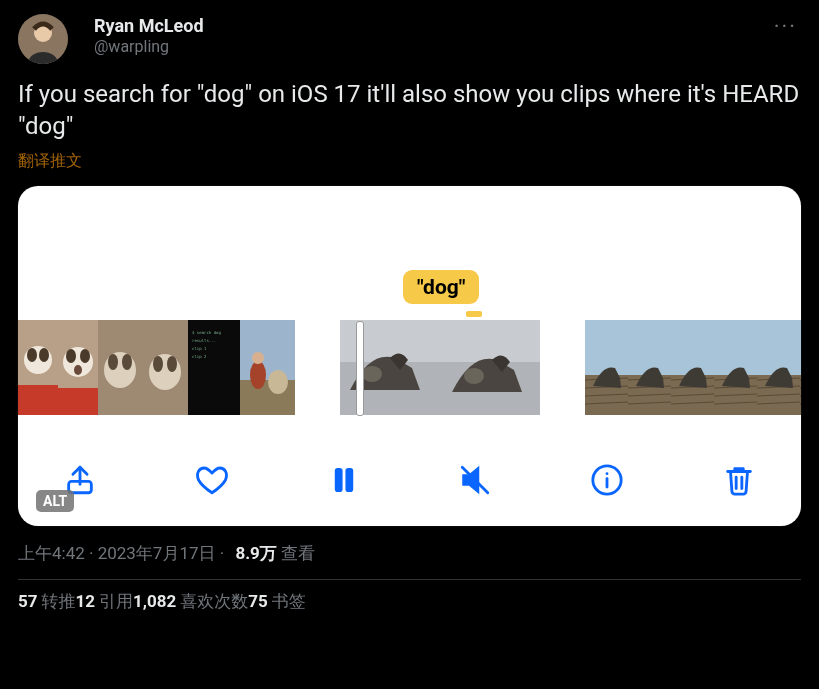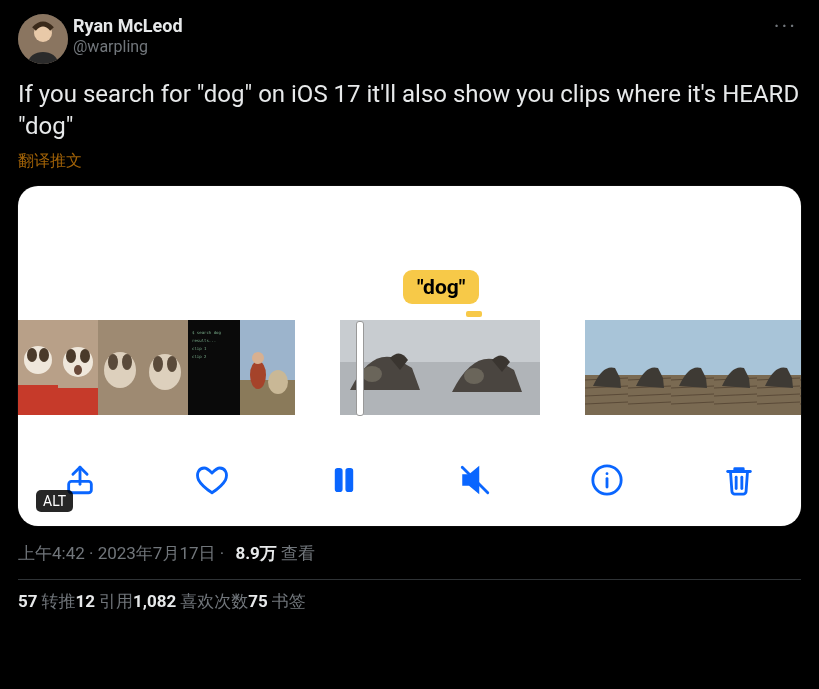--- a/index.html
+++ b/index.html
@@ -13,21 +13,21 @@
     overflow: hidden;
   }
   .tweet {
     box-sizing: border-box;
     padding: 14px 18px 0 18px;
     width: 819px;
   }
   .header {
     display: flex;
     align-items: flex-start;
-    gap: 5px;
+    gap: 26px;
   }
   .avatar {
     width: 50px;
     height: 50px;
     border-radius: 50%;
     background: #333;
     overflow: hidden;
     flex-shrink: 0;
   }
   .avatar svg { width: 100%; height: 100%; display: block; }
@@ -142,24 +142,24 @@
     align-items: center;
     justify-content: center;
     cursor: pointer;
     color: #0a66ff;
   }
   .ctrl svg { width: 34px; height: 34px; stroke: #0a66ff; }
   .alt-badge {
     position: absolute;
     left: 18px;
     bottom: 14px;
-    background: #000000;
+    background: #737373;
     opacity: 0.85;
     color: #fff;
-    font-weight: 400;
+    font-weight: 700;
     font-size: 14px;
     padding: 3px 7px;
     border-radius: 5px;
     cursor: pointer;
   }
   .meta-row {
     color: #71767b;
     font-size: 17px;
     margin-top: 16px;
   }

